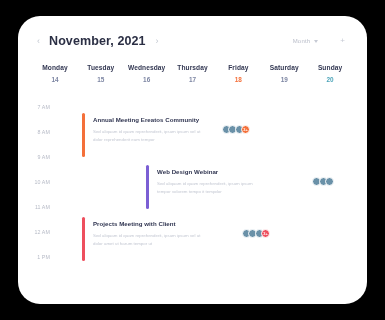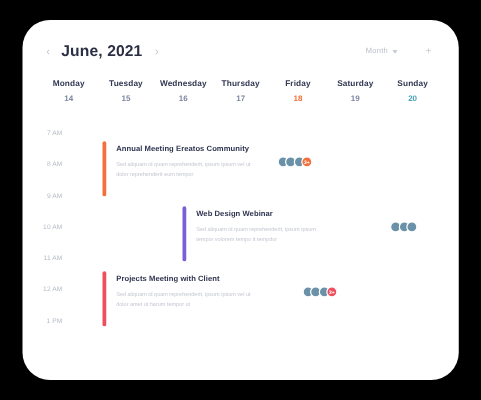--- a/index.html
+++ b/index.html
@@ -228,21 +228,21 @@
     flex: none;
   }
 </style>
 </head>
 <body>
 
 <div class="calendar-card">
 
   <div class="cal-header">
     <span class="nav-arrow">‹</span>
-    <span class="cal-title">June, 2021</span>
+    <span class="cal-title">November, 2021</span>
     <span class="nav-arrow">›</span>
 
     <div class="header-right">
       <div class="view-select">
         <span class="view-select-label">Month</span>
         <span class="chev-down"></span>
       </div>
       <span class="plus-icon">+</span>
     </div>
   </div>

